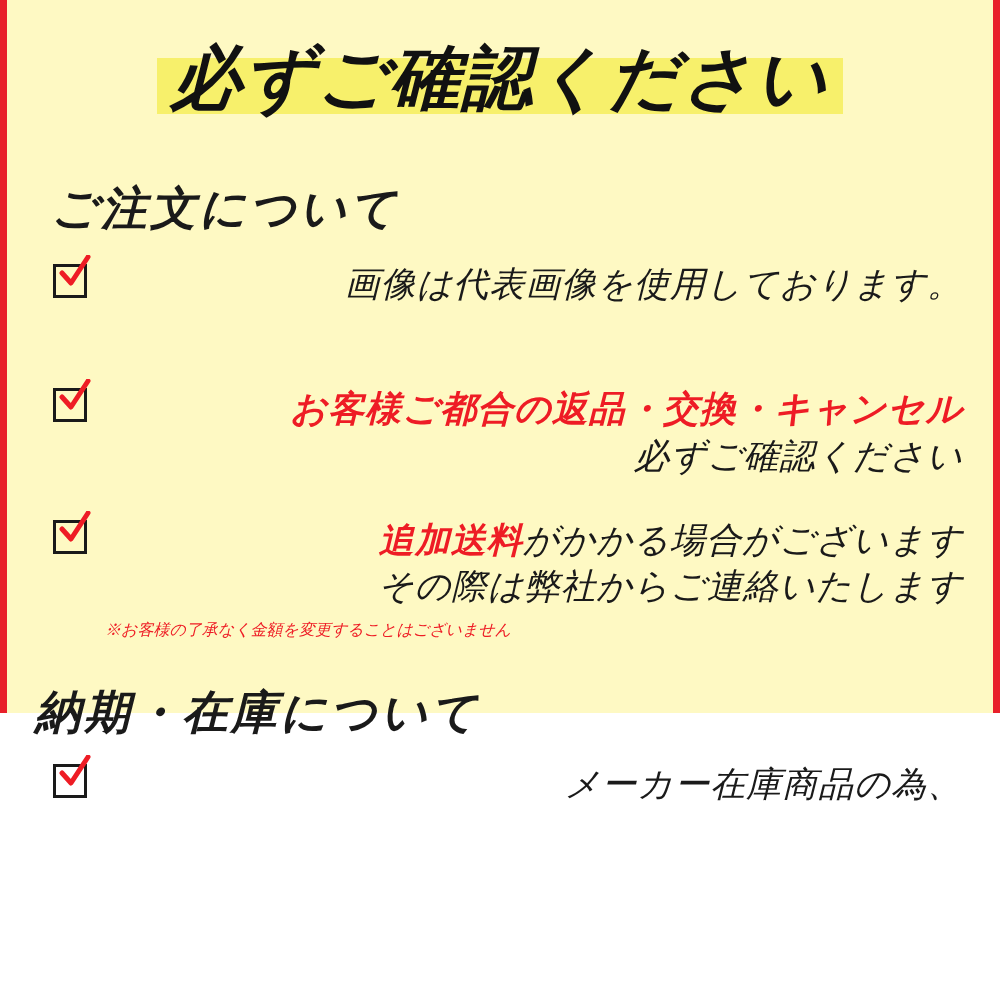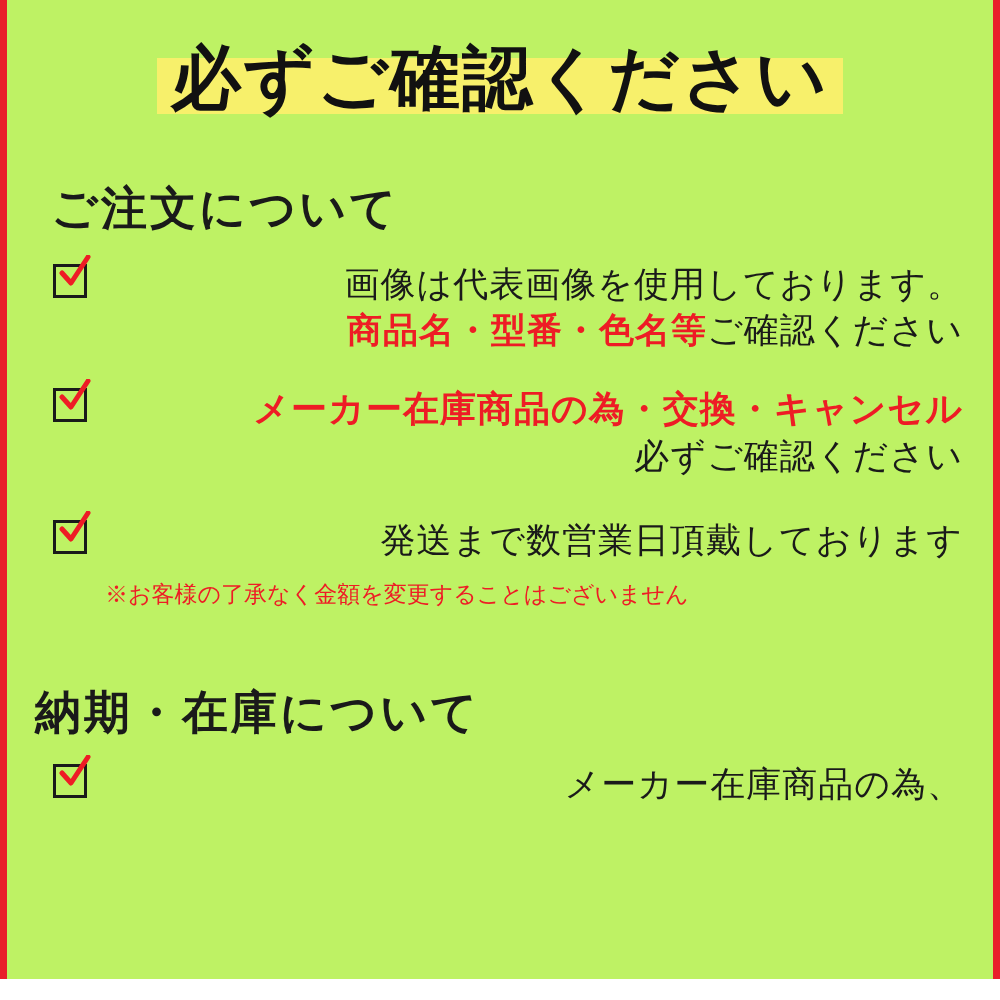--- a/index.html
+++ b/index.html
@@ -9,25 +9,26 @@
   body {
     width: 1000px;
     height: 1000px;
     background: #ffffff;
     font-family: "Liberation Serif", "DejaVu Serif", serif;
     overflow: hidden;
   }
   .page {
     position: relative;
     width: 1000px;
-    height: 979px;
+    height: 713px;
     box-sizing: border-box;
     border-left: 7px solid #e8202a;
     border-right: 7px solid #e8202a;
-    background: #bef264;
+    background: #fef9c3;
+    font-style: italic;
   }
   .content {
     position: absolute;
     left: 0;
     top: 0;
     width: 986px;
     height: 1000px;
   }
 
   
@@ -121,26 +122,26 @@
   .line.big-red {
     color: #ee1c25;
     font-weight: bold;
     font-size: 36px;
   }
   .line .red {
     color: #ee1c25;
     font-weight: bold;
   }
   .note {
-    font-size: 23px;
+    font-size: 16px;
     color: #ee1c25;
     letter-spacing: 0px;
     line-height: 1.3;
     white-space: nowrap;
-    margin-top: 16px;
+    margin-top: 10px;
     font-family: "Liberation Serif", "DejaVu Serif", serif;
   }
 
   #item-1 { top: 262px; }
   #item-2 { top: 386px; }
   #item-3 { top: 518px; }
   #item-4 { top: 762px; }
   #item-5 { top: 888px; }
 </style>
 </head>
@@ -160,46 +161,46 @@
 
     <div class="item" id="item-1">
       <span class="check">
         <span class="box"></span>
         <svg class="mark" viewBox="0 0 34 34">
           <path d="M5 18 L14 28 L31 2" fill="none" stroke="#ee1c25" stroke-width="5" stroke-linecap="round" stroke-linejoin="round"></path>
         </svg>
       </span>
       <div class="lines">
         <div class="line">画像は代表画像を使用しております。</div>
-        <div class="line"><span class="red">商品名・型番・色名等</span><span>ご確認ください</span></div>
       </div>
     </div>
 
     <div class="item" id="item-2">
       <span class="check">
         <span class="box"></span>
         <svg class="mark" viewBox="0 0 34 34">
           <path d="M5 18 L14 28 L31 2" fill="none" stroke="#ee1c25" stroke-width="5" stroke-linecap="round" stroke-linejoin="round"></path>
         </svg>
       </span>
       <div class="lines">
-        <div class="line big-red">メーカー在庫商品の為・交換・キャンセル</div>
+        <div class="line big-red">お客様ご都合の返品・交換・キャンセル</div>
         <div class="line">必ずご確認ください</div>
       </div>
     </div>
 
     <div class="item" id="item-3">
       <span class="check">
         <span class="box"></span>
         <svg class="mark" viewBox="0 0 34 34">
           <path d="M5 18 L14 28 L31 2" fill="none" stroke="#ee1c25" stroke-width="5" stroke-linecap="round" stroke-linejoin="round"></path>
         </svg>
       </span>
       <div class="lines">
-        <div class="line">発送まで数営業日頂戴しております</div>
+        <div class="line"><span class="red">追加送料</span><span>がかかる場合がございます</span></div>
+        <div class="line">その際は弊社からご連絡いたします</div>
         <div class="note">※お客様の了承なく金額を変更することはございません</div>
       </div>
     </div>
 
     <div class="section-head" id="head-stock">納期・在庫について</div>
 
     <div class="item" id="item-4">
       <span class="check">
         <span class="box"></span>
         <svg class="mark" viewBox="0 0 34 34">

